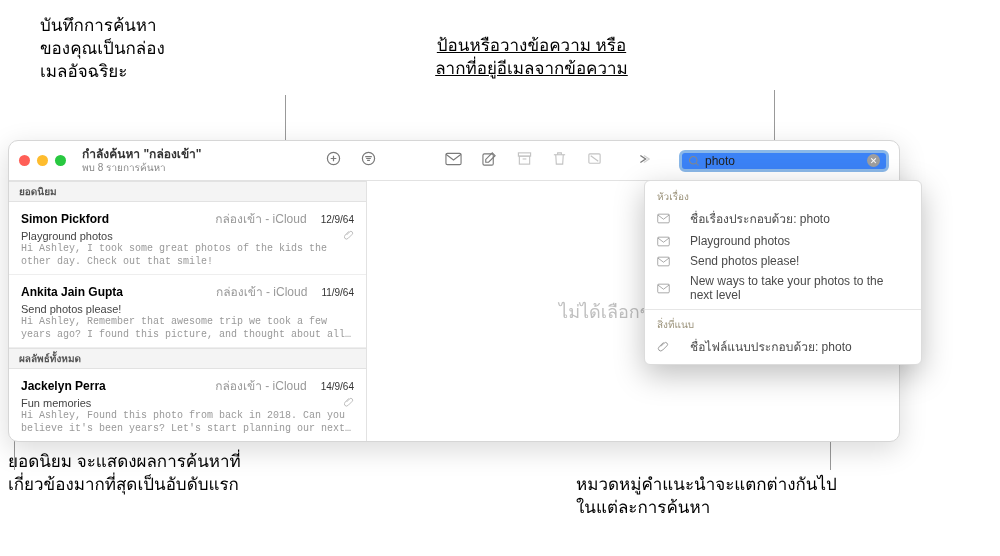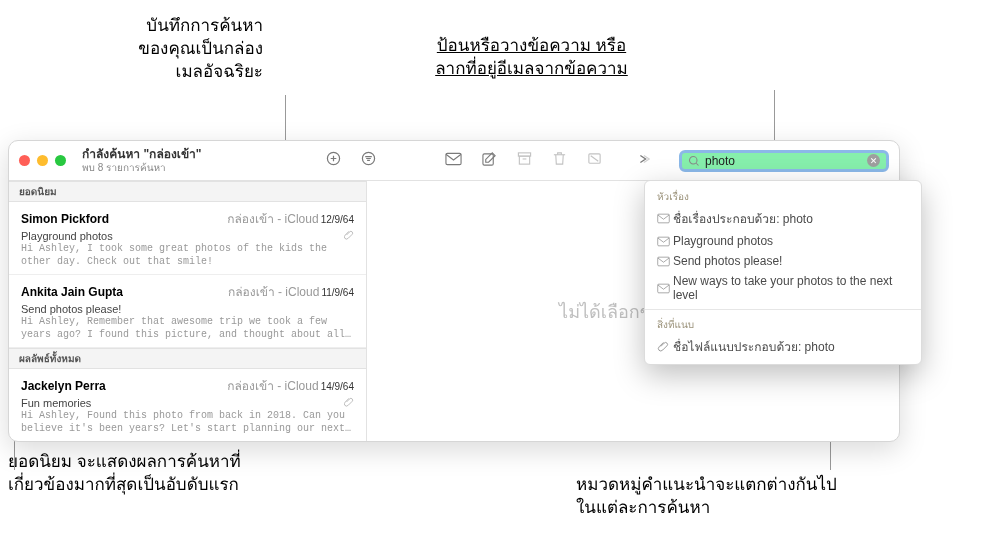--- a/index.html
+++ b/index.html
@@ -54,21 +54,21 @@
     .toolbar-icons { display:flex; align-items:center; gap:20px; }
     .toolbar-icons svg { stroke:#7a7a7a; fill:none; }
     .divider-v { width:1px; height:100%; background:#e2e2e2; margin:0 14px;}
     
     .search-wrap {
       display:flex; align-items:center;
       border:3px solid #8bb8e8;
       border-radius: 6px;
       padding: 2px 6px;
       margin-left: 9px;
-      background:#86efac;
+      background:#3b82f6;
       height: 22px;
       width: 210px;
     }
     .search-wrap svg { width:12px; height:12px; stroke:#888; fill:none;}
     .search-text { flex:1; font-size:12px; padding:0 5px; color:#222; }
     .clear-btn { width:13px; height:13px; background:#9e9e9e; border-radius:50%; color:#fff; font-size:9px; display:flex; align-items:center; justify-content:center;}
     
     .content { flex:1; display:flex; overflow:hidden; }
     .sidebar {
       width: 358px;
@@ -83,21 +83,21 @@
       background: #f4f4f4;
       border-bottom: 1px solid #e2e2e2;
       border-top: 1px solid #e2e2e2;
       padding: 2px 10px;
     }
     .msg {
       border-bottom: 1px solid #eee;
       padding: 7px 12px 6px 12px;
       font-size: 11px;
     }
-    .msg-top { display:flex; align-items:baseline; gap:2px;}
+    .msg-top { display:flex; align-items:baseline; gap:14px;}
     .msg-sender { font-size:12px; font-weight:700; flex:1;}
     .msg-box { color:#999; font-size:12px;}
     .msg-date { color:#333; font-size:10px;}
     .msg-subj { color:#444; margin-top:2px; font-size:11px; display:flex; align-items:center;}
     .msg-subj .clip { margin-left:auto; }
     .msg-prev { color:#999; font-size:10px; line-height:1.25; margin-top:1px; display:-webkit-box; -webkit-line-clamp:2; -webkit-box-orient: vertical; overflow:hidden;font-family:Liberation Mono, monospace;}
     
     .main-pane {
       flex:1; display:flex; align-items:center; justify-content:center;
       color:#bfbfbf; font-size:18px;
@@ -109,30 +109,30 @@
       top: 180px;
       width: 278px;
       background: #fff;
       border: 1px solid #dcdcdc;
       border-radius: 6px;
       box-shadow: 0 10px 30px rgba(0,0,0,0.25);
       font-size: 12px;
       padding: 5px 0;
     }
     .sugg-head { font-size:10px; color:#9a9179; padding:3px 12px 2px; }
-    .sugg-item { display:flex; align-items:center; gap:3px; padding:3px 12px; color:#4a4a4a; }
+    .sugg-item { display:flex; align-items:center; gap:20px; padding:3px 12px; color:#4a4a4a; }
     .sugg-item svg, .sugg-item .atticon { width:13px; height:11px; flex-shrink:0; }
     .rule { height:1px; background:#e6e6e6; margin:4px 0; }
     
     .clip svg { width:10px; height:10px; stroke:#aaa; fill:none;}
   </style>
 </head>
 <body>
 
-<div class="callout" style="left:33px; top:15px; width:230px; text-align:right; white-space:pre-line;">บันทึกการค้นหา
+<div class="callout" style="left:40px; top:15px; width:230px; text-align:left; white-space:pre-line;">บันทึกการค้นหา
 ของคุณเป็นกล่อง
 เมลอัจฉริยะ</div>
 <div class="callout" style="left:369px; top:35px; width:325px; text-align:center; white-space:pre-line;text-decoration:underline;">ป้อนหรือวางข้อความ หรือ
 ลากที่อยู่อีเมลจากข้อความ</div>
 <div class="callout" style="left:8px; top:451px; width:380px; text-align:left; white-space:pre-line;">ยอดนิยม จะแสดงผลการค้นหาที่
 เกี่ยวข้องมากที่สุดเป็นอับดับแรก</div>
 <div class="callout" style="left:576px; top:474px; width:380px; text-align:left; white-space:pre-line;">หมวดหมู่คำแนะนำจะแตกต่างกันไป
 ในแต่ละการค้นหา</div>
 
 <div class="callout-line vline" style="left:285px; top:95px; height:52px;"></div>

